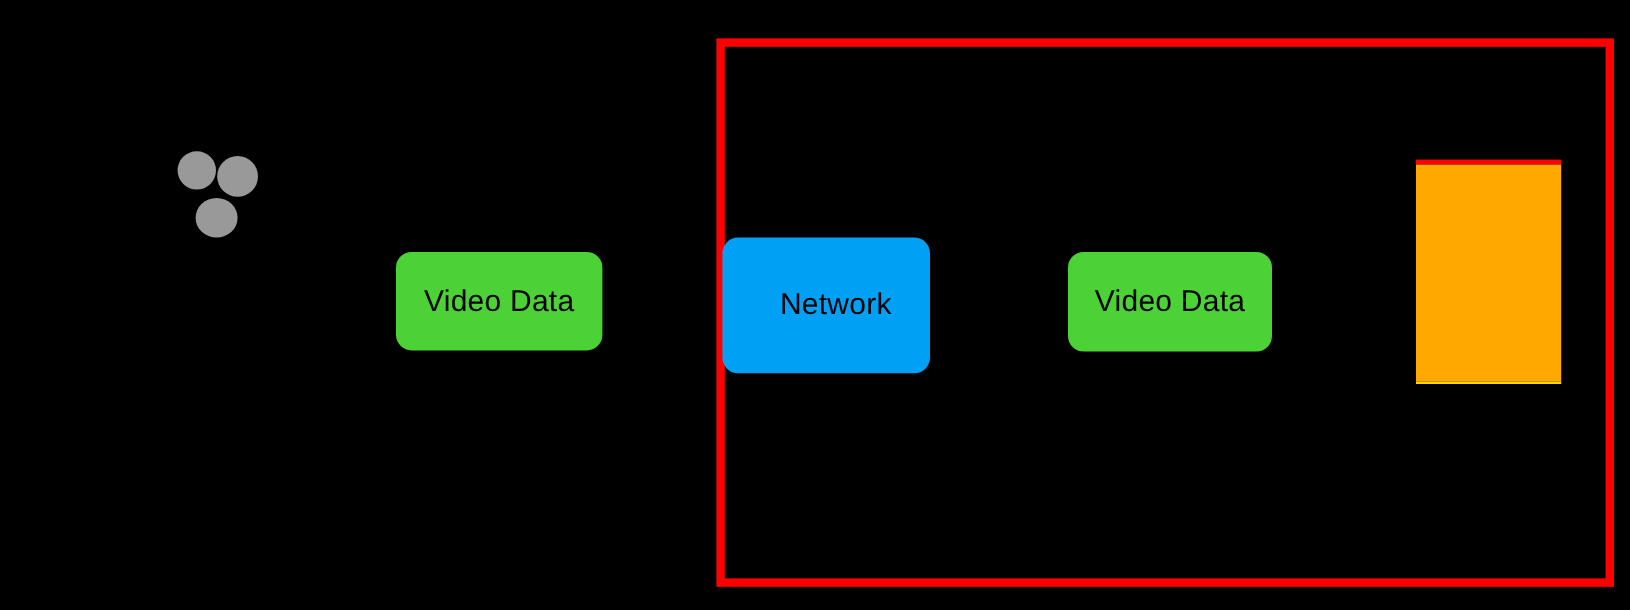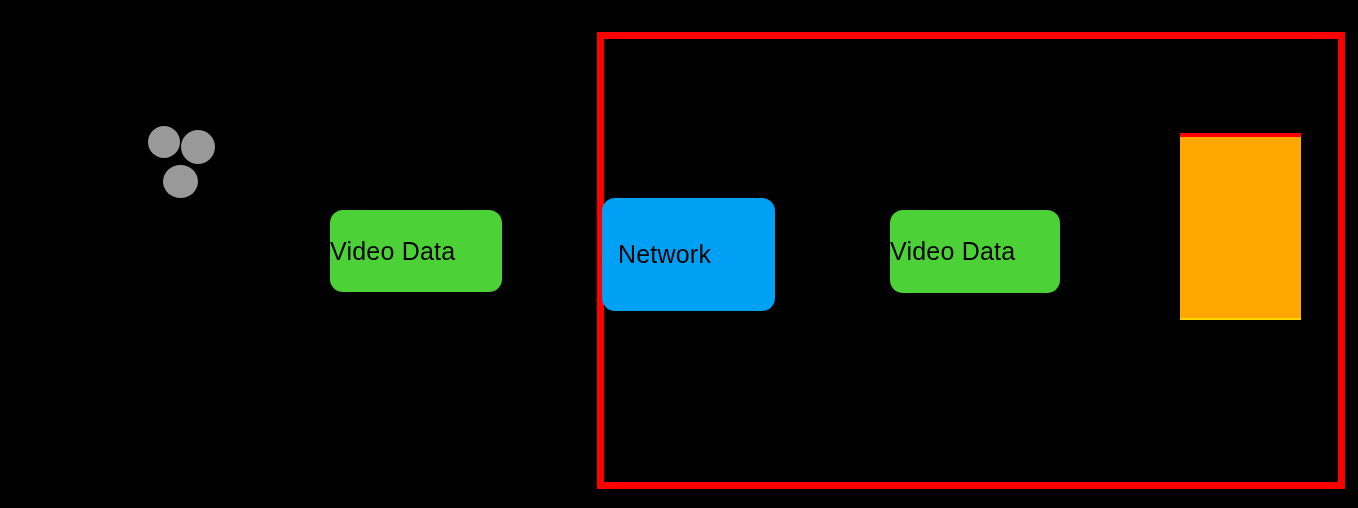--- a/index.html
+++ b/index.html
@@ -26,21 +26,21 @@
     border-style: solid;
     background: transparent;
   }
 
   
   .node {
     position: absolute;
     box-sizing: border-box;
     display: flex;
     align-items: center;
-    justify-content: flex-start;
+    justify-content: center;
     color: #000000;
     font-size: 25px;
     font-weight: 400;
     letter-spacing: 0.2px;
     white-space: nowrap;
   }
   .node-rounded {
     border-radius: 13px;
   }
   .node-sharp {

